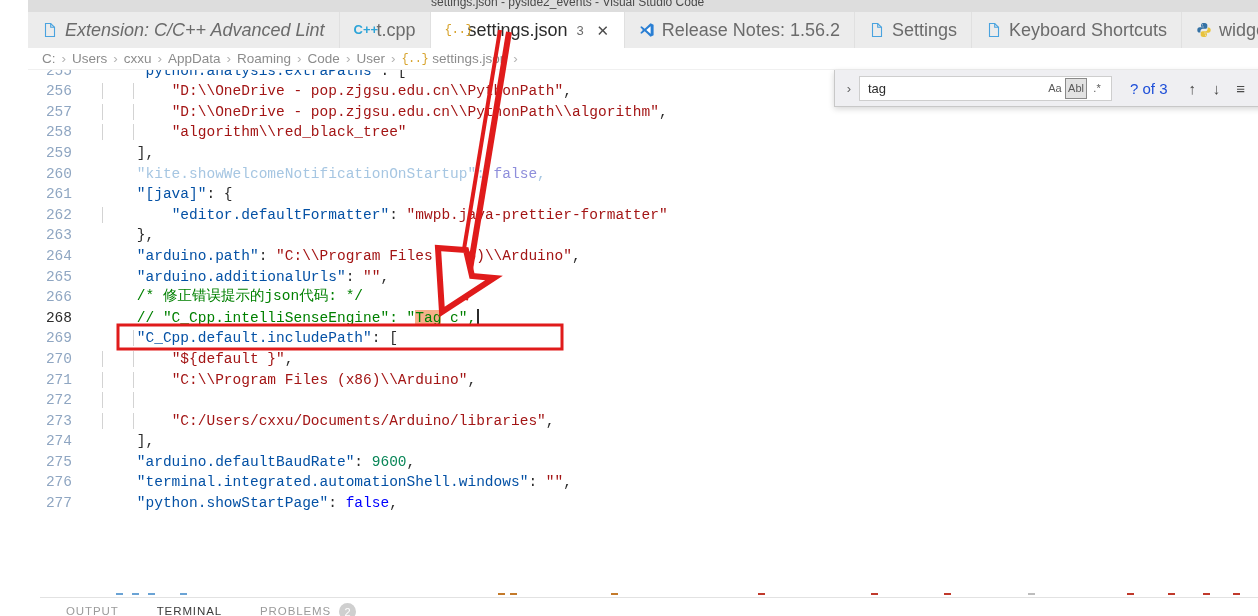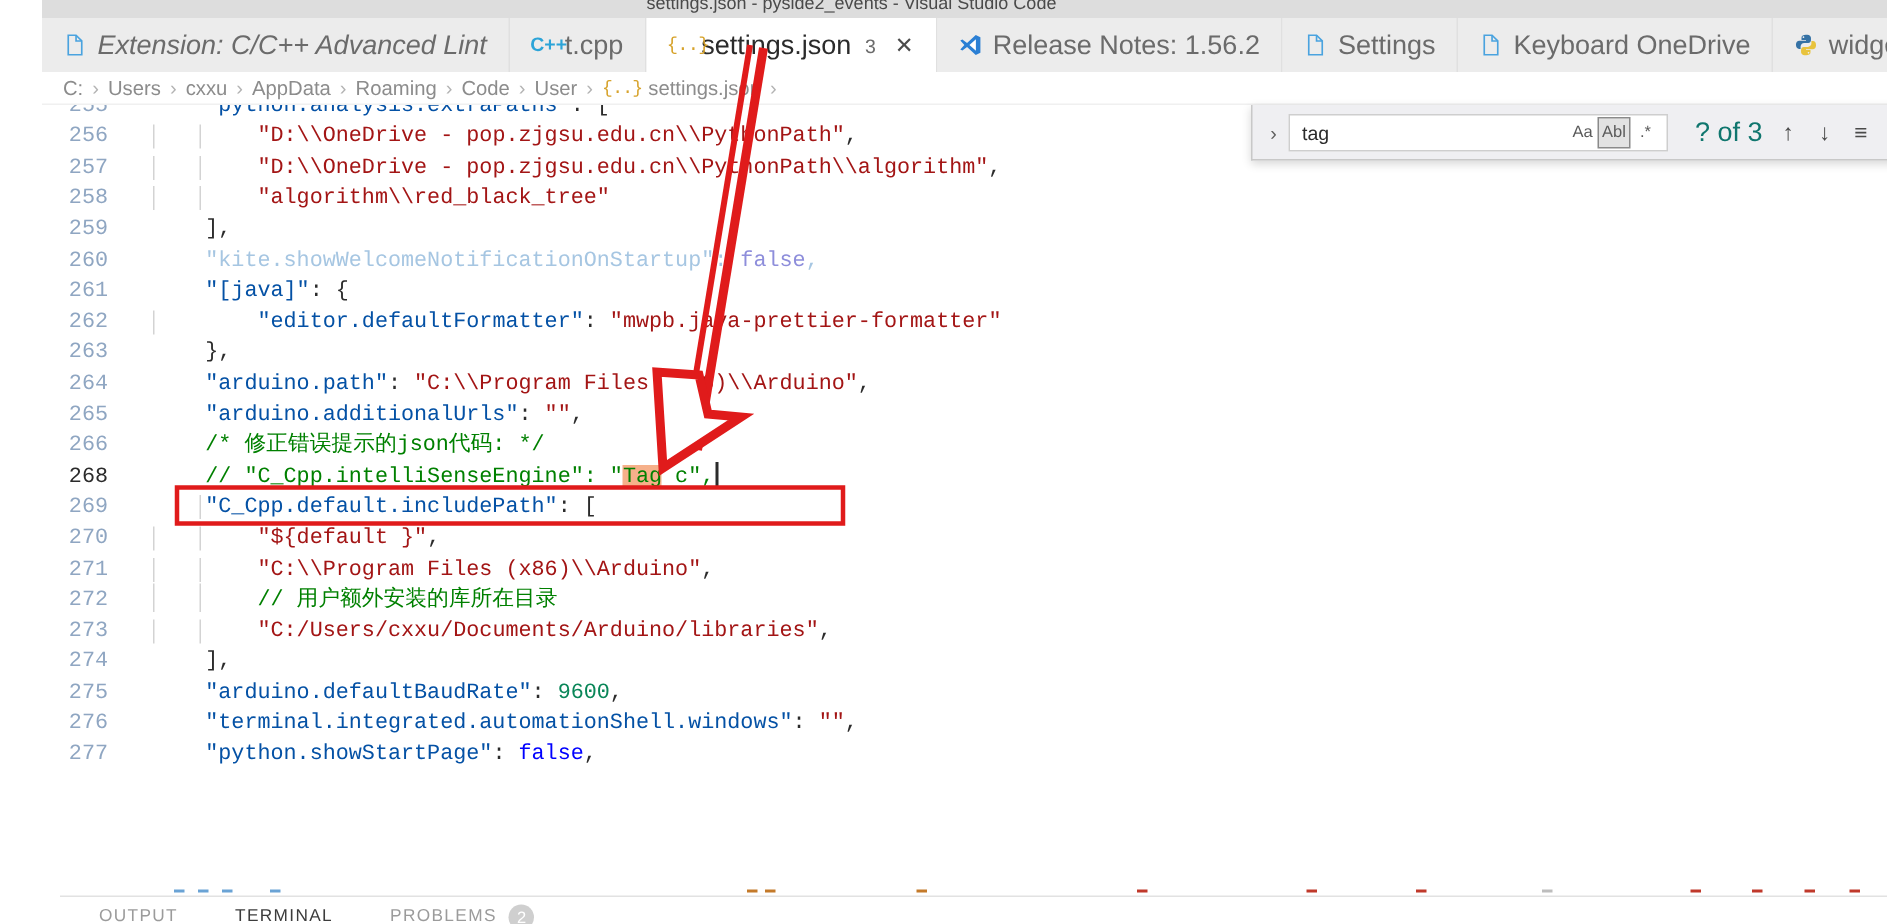--- a/index.html
+++ b/index.html
@@ -128,21 +128,21 @@
     height:100%;
   }
   .find-opt {
     width:20px; height:19px; flex:0 0 20px; display:flex;
     align-items:center; justify-content:center;
     font-size:11px; color:#5a5a5a; margin-left:1px;
     font-family:"Liberation Sans", sans-serif; cursor:pointer;
   }
   .find-opt.on { outline:1px solid #8a8a8a; background:#e2e2e2; }
   .find-count {
-    font-size:18px; color:#0f766e; margin:0 6px 0 10px; white-space:nowrap;
+    font-size:15px; color:#1d4ed8; margin:0 6px 0 10px; white-space:nowrap;
     min-width:44px;
   }
   .find-btn {
     width:26px; height:24px; display:flex; align-items:center;
     justify-content:center; color:#4a4a4a; font-size:15px; cursor:pointer;
   }
 
   
   .anno { position:absolute; left:0; top:0; width:1258px; height:616px;
           pointer-events:none; }
@@ -217,21 +217,21 @@
         </span>
         <span class="tab-label">Settings</span>
       </div>
       <div class="tab">
         <span class="ic">
           <svg width="16" height="16" viewBox="0 0 16 16">
             <path d="M3.5 1.5h5.2l3.8 3.8v9.2h-9z" fill="none" stroke="#4aa3df" stroke-width="1.1"></path>
             <path d="M8.7 1.5v3.8h3.8" fill="none" stroke="#4aa3df" stroke-width="1.1"></path>
           </svg>
         </span>
-        <span class="tab-label">Keyboard OneDrive</span>
+        <span class="tab-label">Keyboard Shortcuts</span>
       </div>
       <div class="tab">
         <span class="ic">
           <svg width="16" height="16" viewBox="0 0 16 16">
             <path d="M7.9 1.1c-1.6 0-2.9.5-2.9 2v1.6h3v.5H3.5c-1.2 0-2.2 1-2.2 2.7s.9 2.7 2.1 2.7h1V9.1c0-1.3 1.1-2.4 2.4-2.4h2.7c1 0 1.8-.8 1.8-1.8V3.1c0-1-1-2-2.4-2zM6.3 2.2c.3 0 .6.3.6.6s-.3.6-.6.6-.6-.3-.6-.6.3-.6.6-.6z" fill="#3572A5"></path>
             <path d="M8.1 14.9c1.6 0 2.9-.5 2.9-2v-1.6H8v-.5h4.5c1.2 0 2.2-1 2.2-2.7s-.9-2.7-2.1-2.7h-1v1.5c0 1.3-1.1 2.4-2.4 2.4H6.5c-1 0-1.8.8-1.8 1.8v1.8c0 1 1 2 2.4 2zM9.7 13.8c-.3 0-.6-.3-.6-.6s.3-.6.6-.6.6.3.6.6-.3.6-.6.6z" fill="#e8c33d"></path>
           </svg>
         </span>
         <span class="tab-label">widgets_2.py</span>
       </div>
@@ -269,21 +269,21 @@
         <div class="row"><div class="lnum">261</div><div class="ltext"><span>    </span><span class="k">"[java]"</span><span class="p">: </span><span class="p">{</span></div></div>
         <div class="row"><div class="lnum">262</div><div class="ltext"><span class="indent-guide" style="left: 8px;"></span><span>        </span><span class="k">"editor.defaultFormatter"</span><span class="p">: </span><span class="s">"mwpb.java-prettier-formatter"</span></div></div>
         <div class="row"><div class="lnum">263</div><div class="ltext"><span>    </span><span class="p">},</span></div></div>
         <div class="row"><div class="lnum">264</div><div class="ltext"><span>    </span><span class="k">"arduino.path"</span><span class="p">: </span><span class="s">"C:\\Program Files (x86)\\Arduino"</span><span class="p">,</span></div></div>
         <div class="row"><div class="lnum">265</div><div class="ltext"><span>    </span><span class="k">"arduino.additionalUrls"</span><span class="p">: </span><span class="s">""</span><span class="p">,</span></div></div>
         <div class="row"><div class="lnum">266</div><div class="ltext"><span>    </span><span class="c">/* 修正错误提示的json代码: */</span></div></div>
         <div class="row current"><div class="lnum">268</div><div class="ltext"><span>    </span><span class="c">// "C_Cpp.intelliSenseEngine": "</span><span class="hl">Tag</span><span class="c"> c",</span><span class="caret"></span></div></div>
         <div class="row"><div class="lnum">269</div><div class="ltext"><span>    </span><span class="k">"C_Cpp.default.includePath"</span><span class="p">: </span><span class="p">[</span><span class="indent-guide" style="left: 39px;"></span></div></div>
         <div class="row"><div class="lnum">270</div><div class="ltext"><span class="indent-guide" style="left: 8px;"></span><span>        </span><span class="s">"${default }"</span><span class="p">,</span><span class="indent-guide" style="left: 39px;"></span></div></div>
         <div class="row"><div class="lnum">271</div><div class="ltext"><span class="indent-guide" style="left: 8px;"></span><span>        </span><span class="s">"C:\\Program Files (x86)\\Arduino"</span><span class="p">,</span><span class="indent-guide" style="left: 39px;"></span></div></div>
-        <div class="row"><div class="lnum">272</div><div class="ltext"><span class="indent-guide" style="left: 8px;"></span><span>        </span><span class="c">// 用户额外安装的库所在目录</span><span class="indent-guide" style="left: 39px;"></span></div></div>
+        <div class="row"><div class="lnum">272</div><div class="ltext"><span class="indent-guide" style="left: 8px;"></span><span>        </span><span class="indent-guide" style="left: 39px;"></span></div></div>
         <div class="row"><div class="lnum">273</div><div class="ltext"><span class="indent-guide" style="left: 8px;"></span><span>        </span><span class="s">"C:/Users/cxxu/Documents/Arduino/libraries"</span><span class="p">,</span><span class="indent-guide" style="left: 39px;"></span></div></div>
         <div class="row"><div class="lnum">274</div><div class="ltext"><span>    </span><span class="p">],</span></div></div>
         <div class="row"><div class="lnum">275</div><div class="ltext"><span>    </span><span class="k">"arduino.defaultBaudRate"</span><span class="p">: </span><span class="n">9600</span><span class="p">,</span></div></div>
         <div class="row"><div class="lnum">276</div><div class="ltext"><span>    </span><span class="k">"terminal.integrated.automationShell.windows"</span><span class="p">: </span><span class="s">""</span><span class="p">,</span></div></div>
         <div class="row"><div class="lnum">277</div><div class="ltext"><span>    </span><span class="k">"python.showStartPage"</span><span class="p">: </span><span class="b">false</span><span class="p">,</span></div></div>
       </div>
   </div>
 
   <div class="find-widget">
     <div class="find-toggle">›</div>

